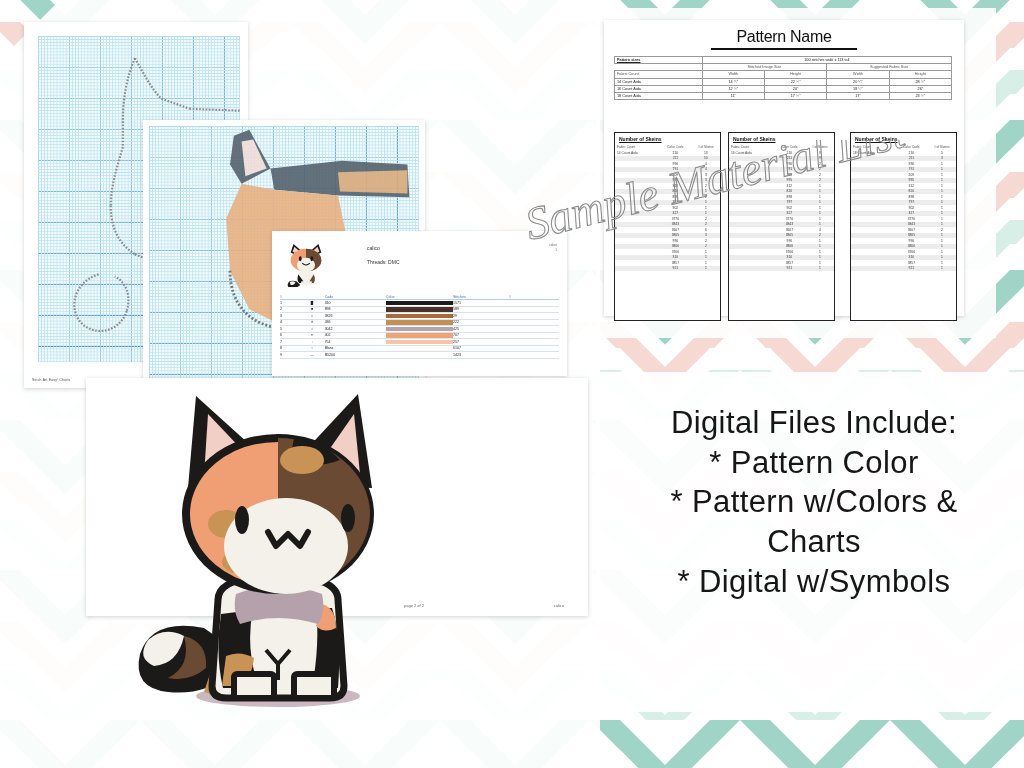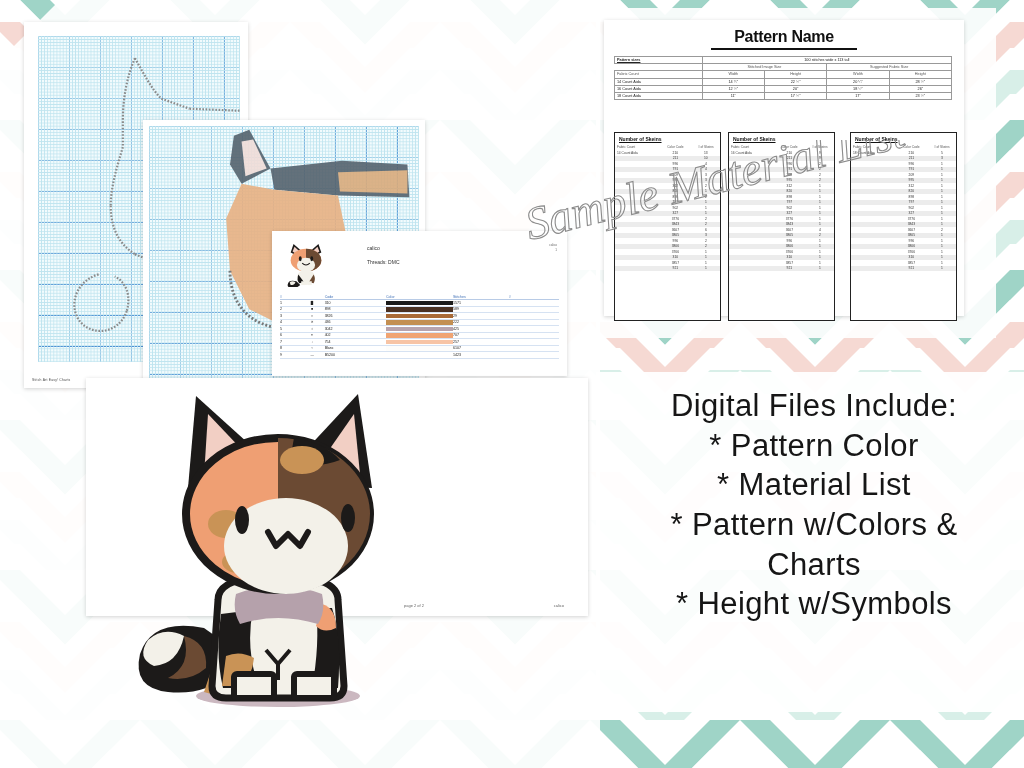--- a/index.html
+++ b/index.html
@@ -55,21 +55,21 @@
   .swatch{display:block;width:100%;height:4.4px;}
 
   
   #sheet-cat{left:86px;top:378px;width:502px;height:238px;}
   #cat-big{position:absolute;left:40px;top:-0px;width:300px;height:340px;}
   .cat-foot-l{position:absolute;left:318px;bottom:8px;font-size:4px;color:#666;}
   .cat-foot-r{position:absolute;right:24px;bottom:8px;font-size:4px;color:#666;}
 
   
   #sheet-material{left:604px;top:20px;width:360px;height:296px;}
-  .mat-title{text-align:center;font-weight:bold;font-size:16px;color:#111;
+  .mat-title{text-align:center;font-weight:normal;font-size:16px;color:#111;
     margin:8px 0 2px;letter-spacing:-.3px;}
   .mat-title-rule{height:1.6px;background:#111;margin:0 auto 6px;width:146px;}
   .ps-table{position:absolute;left:10px;top:36px;width:338px;}
   .ps-table table{border-collapse:collapse;width:100%;font-size:3.8px;color:#222;table-layout:fixed;}
   .ps-table td,.ps-table th{border:.5px solid #999;padding:1.1px 2px;text-align:center;font-weight:400;}
   .ps-table td.lbl{text-align:left;}
   .ps-table td.blank{border:none;}
   .ps-sub{background:#fff;color:#555;}
 
   .skein-box{position:absolute;top:112px;width:105px;height:187px;border:.8px solid #222;background:#fff;}
@@ -82,21 +82,21 @@
   .sk-table th.l{text-align:left;}
   .sk-table td{padding:.75px 2px;text-align:center;}
   .sk-table td.l{text-align:left;color:#444;}
   .sk-table tr.alt td{background:#ececec;}
 
   .watermark{position:absolute;left:520px;top:140px;width:460px;height:140px;
     pointer-events:none;}
   .watermark svg{width:100%;height:100%;}
 
   
-  #files-block{position:absolute;left:612px;top:386px;width:404px;
+  #files-block{position:absolute;left:612px;top:403px;width:404px;
     text-align:center;color:#161616;}
   #files-block .fl{font-size:31px;line-height:1.28;font-weight:300;
     letter-spacing:.4px;font-family:"Liberation Sans", sans-serif;}
   #files-block .fl.hd{font-size:31px;}
 </style>
 </head>
 <body>
 
 <div id="bg">
   <svg viewBox="0 0 1024 768" preserveAspectRatio="none">
@@ -792,18 +792,17 @@
 <div class="watermark">
   <svg viewBox="0 0 460 140">
     <text id="wm-text" x="10" y="100" transform="rotate(-14 10 100)" font-family="Liberation Serif, serif" font-size="46" fill="none" stroke="#8c8c8c" stroke-width="1.1" font-style="italic">Sample Material List</text>
   </svg>
 </div>
 
 <div id="files-block">
   <div class="fl hd">Digital Files Include:</div>
   <div id="files-items">
       <div class="fl">* Pattern Color</div>
-      <div class="fl">* Material List</div>
       <div class="fl">* Pattern w/Colors &amp;</div>
       <div class="fl">Charts</div>
-      <div class="fl">* Height w/Symbols</div>
+      <div class="fl">* Digital w/Symbols</div>
     </div>
 </div>
 
 </body></html>

